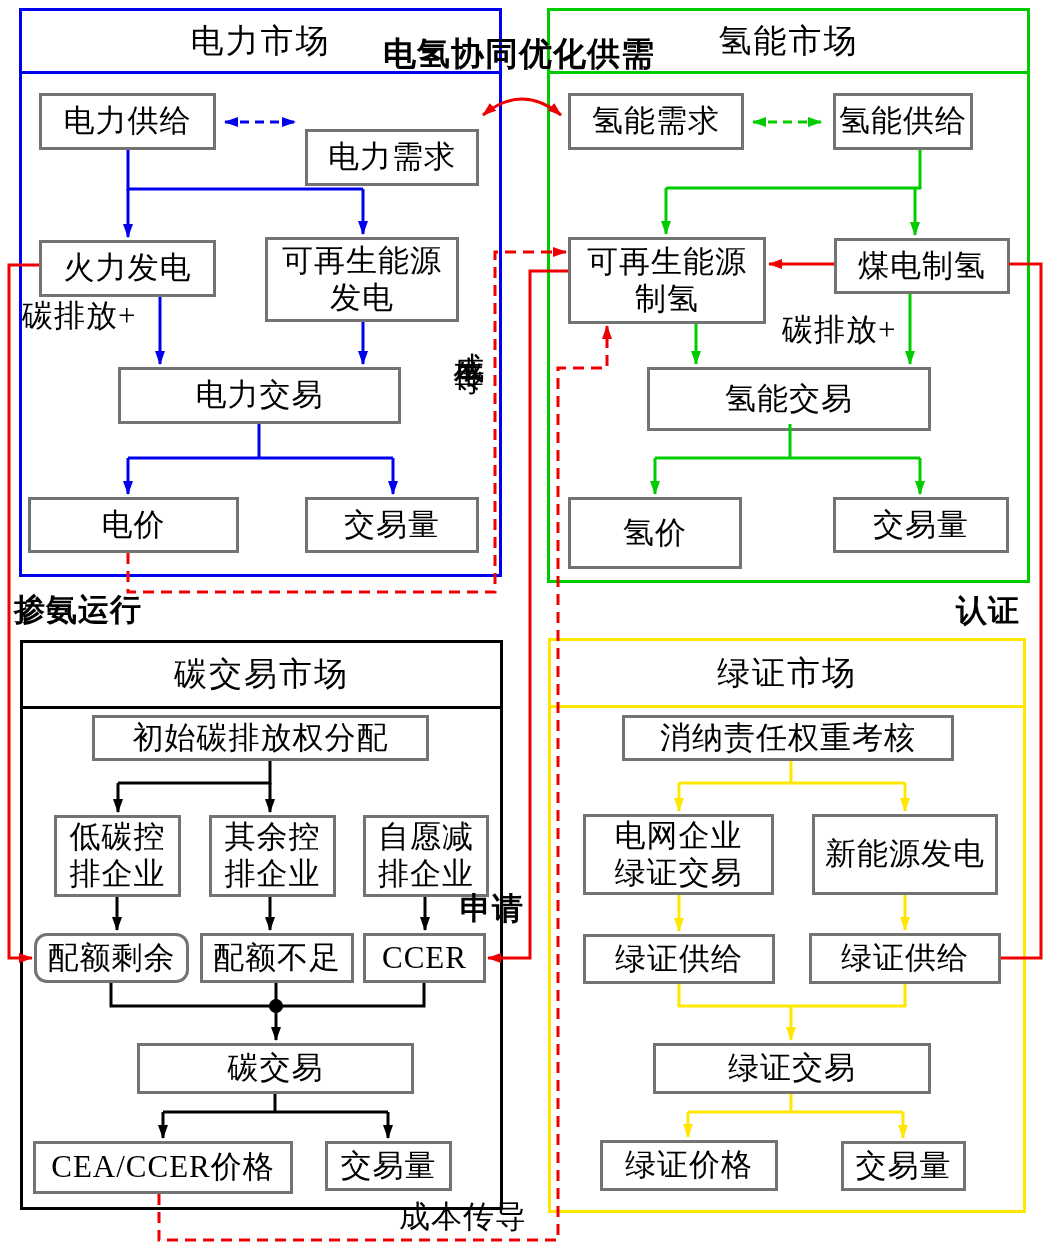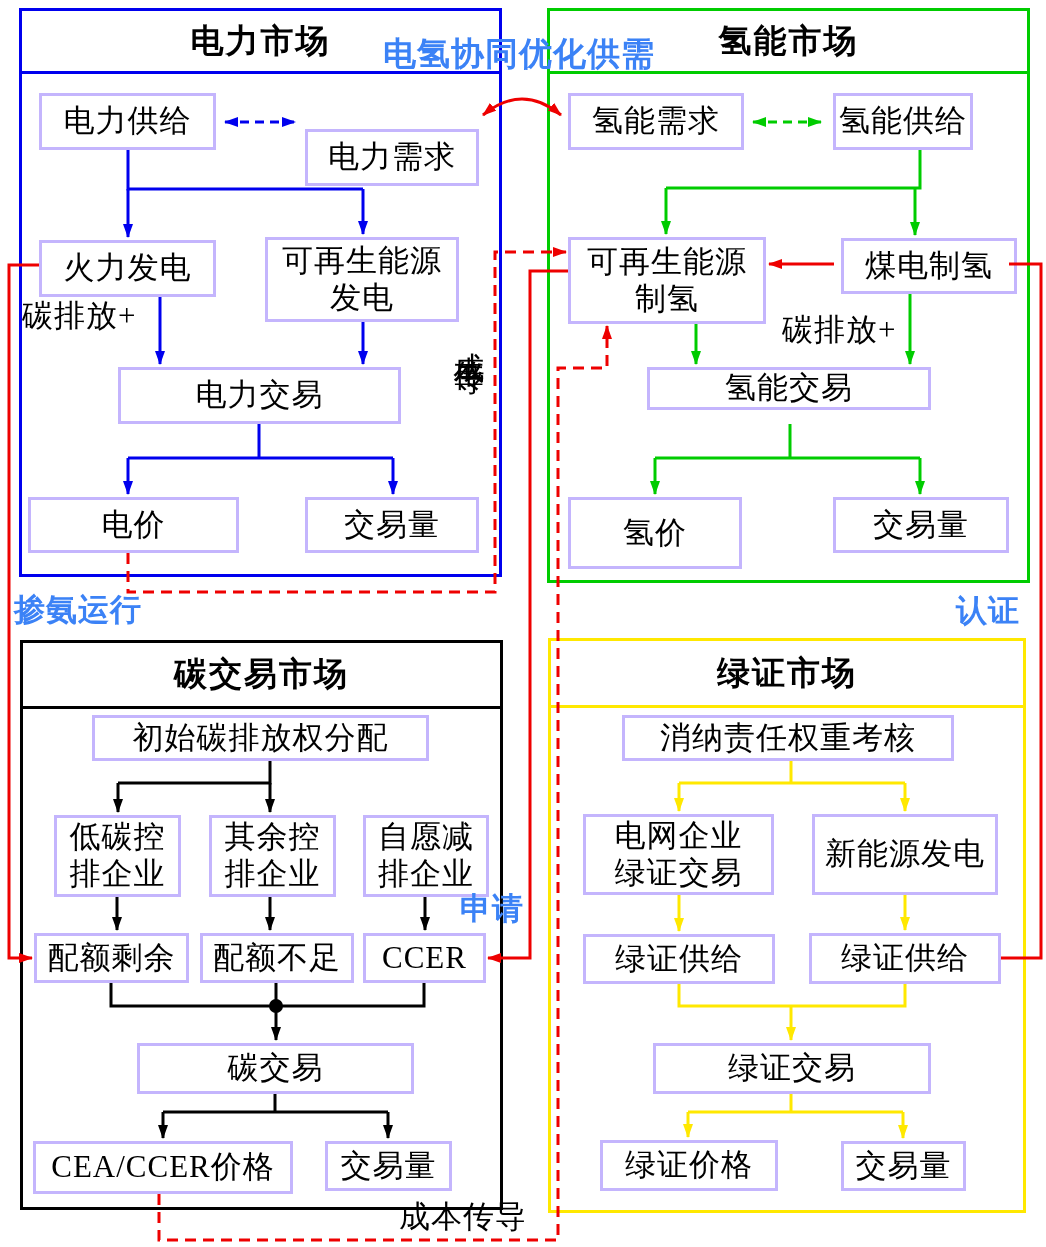--- a/index.html
+++ b/index.html
@@ -3,29 +3,29 @@
 <meta charset="utf-8">
 <style>
   html,body{margin:0;padding:0;background:#ffffff;}
   #stage{
     position:relative;width:1046px;height:1247px;background:#ffffff;overflow:hidden;
     font-family:"Liberation Serif","DejaVu Serif",serif;color:#000;
   }
   .market{position:absolute;border:3px solid #000;box-sizing:border-box;background:transparent;}
   .market-title{
     position:absolute;top:0;left:0;right:0;display:flex;align-items:center;justify-content:center;
-    font-size:33px;box-sizing:border-box;border-bottom:3px solid #0ea5e9;letter-spacing:2px;font-weight:bold;
+    font-size:33px;box-sizing:border-box;border-bottom:3px solid #0ea5e9;letter-spacing:2px;
   }
   .node{
-    position:absolute;background:#fff;border:3px solid #c4b5fd;box-sizing:border-box;
+    position:absolute;background:#fff;border:3px solid #737373;box-sizing:border-box;
     display:flex;align-items:center;justify-content:center;text-align:center;
     font-size:31px;line-height:1.18;white-space:pre-line;letter-spacing:1px;
   }
   .lbl{position:absolute;font-size:31px;line-height:1.05;letter-spacing:1px;white-space:nowrap;}
-  .red-lbl{color:#3b82f6;font-weight:bold;}
+  .red-lbl{color:#000000;font-weight:bold;}
   .vert{writing-mode:vertical-rl;text-orientation:upright;letter-spacing:4px;white-space:normal;}
   svg#wires{position:absolute;left:0;top:0;pointer-events:none;}
 </style>
 </head>
 <body>
 
 <div id="stage">
 
   <div class="market" style="left:19px;top:8px;width:483px;height:569px;border-color:#0000ee;">
     <div class="market-title" style="height:63px;border-bottom-color:#0000ee;">电力市场</div>
@@ -46,33 +46,33 @@
   <div class="node" style="left:265px;top:237px;width:194px;height:85px;">可再生能源
 发电</div>
   <div class="node" style="left:118px;top:367px;width:283px;height:57px;">电力交易</div>
   <div class="node" style="left:28px;top:497px;width:211px;height:56px;font-family:Liberation Serif, serif;">电价</div>
   <div class="node" style="left:305px;top:497px;width:174px;height:56px;">交易量</div>
 
   <div class="node" style="left:568px;top:93px;width:176px;height:57px;">氢能需求</div>
   <div class="node" style="left:833px;top:93px;width:140px;height:57px;">氢能供给</div>
   <div class="node" style="left:568px;top:237px;width:198px;height:87px;">可再生能源
 制氢</div>
-  <div class="node" style="left:834px;top:238px;width:176px;height:56px;margin-left:7px;">煤电制氢</div>
-  <div class="node" style="left:647px;top:367px;width:284px;height:43px;">氢能交易</div>
+  <div class="node" style="left:834px;top:238px;width:176px;height:56px;">煤电制氢</div>
+  <div class="node" style="left:647px;top:367px;width:284px;height:64px;">氢能交易</div>
   <div class="node" style="left:568px;top:497px;width:174px;height:72px;">氢价</div>
   <div class="node" style="left:833px;top:497px;width:176px;height:56px;">交易量</div>
 
   <div class="node" style="left:92px;top:715px;width:337px;height:46px;">初始碳排放权分配</div>
   <div class="node" style="left:54px;top:815px;width:127px;height:82px;">低碳控
 排企业</div>
   <div class="node" style="left:209px;top:815px;width:127px;height:82px;">其余控
 排企业</div>
   <div class="node" style="left:363px;top:815px;width:126px;height:82px;">自愿减
 排企业</div>
-  <div class="node" style="left:34px;top:933px;width:155px;height:50px;">配额剩余</div>
+  <div class="node" style="left:34px;top:933px;width:155px;height:50px;border-radius:13px;">配额剩余</div>
   <div class="node" style="left:200px;top:933px;width:154px;height:50px;">配额不足</div>
   <div class="node" style="left:363px;top:933px;width:123px;height:50px;">CCER</div>
   <div class="node" style="left:137px;top:1043px;width:277px;height:51px;">碳交易</div>
   <div class="node" style="left:33px;top:1141px;width:260px;height:53px;">CEA/CCER价格</div>
   <div class="node" style="left:325px;top:1141px;width:127px;height:50px;">交易量</div>
 
   <div class="node" style="left:622px;top:715px;width:332px;height:46px;">消纳责任权重考核</div>
   <div class="node" style="left:583px;top:814px;width:191px;height:81px;">电网企业
 绿证交易</div>
   <div class="node" style="left:812px;top:814px;width:186px;height:81px;">新能源发电</div>

